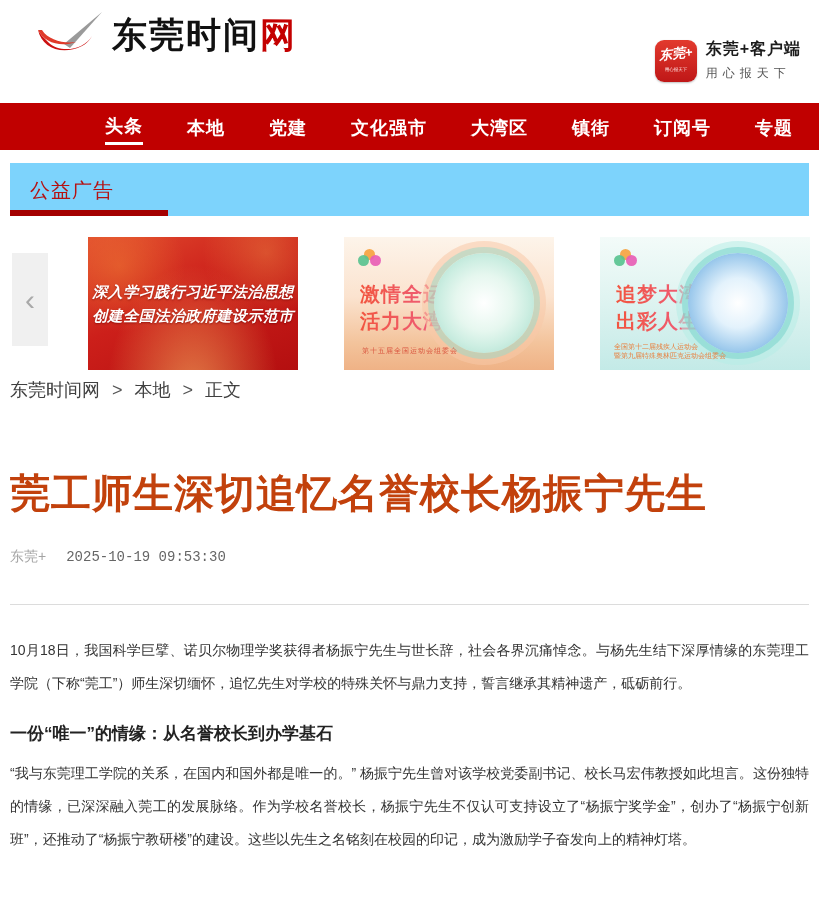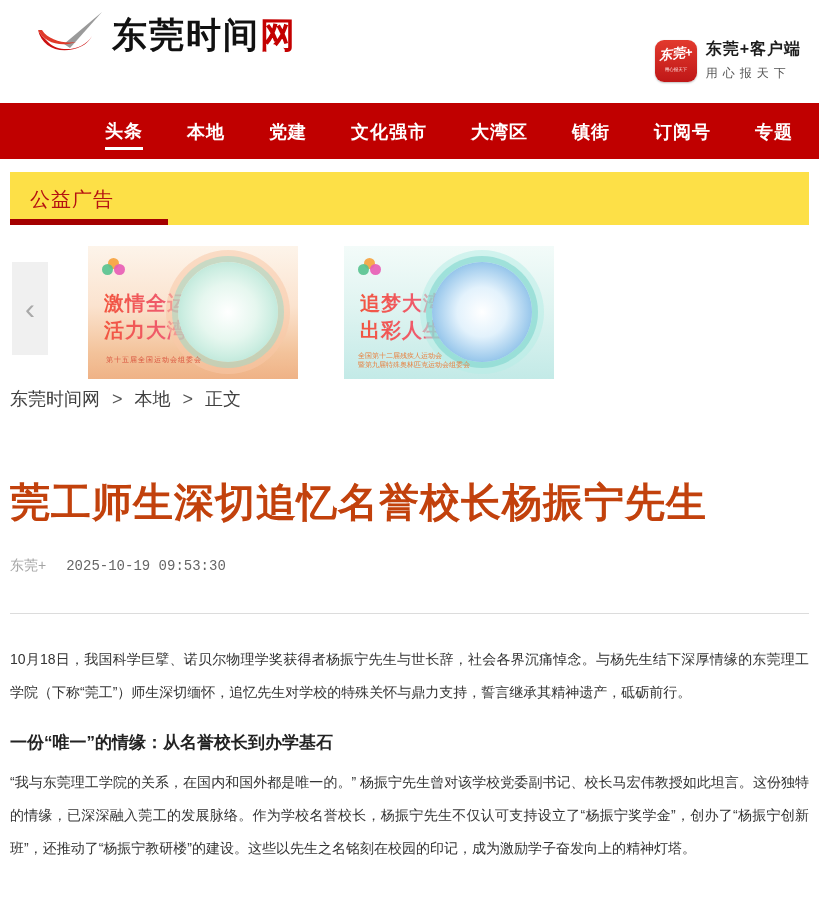--- a/index.html
+++ b/index.html
@@ -25,28 +25,28 @@
     display:flex; flex-direction:column; align-items:center; justify-content:center;
     box-shadow:0 1px 2px rgba(0,0,0,.25);
   }
   .app-icon .glyph { color:#fff; font-weight:bold; font-size:13px; font-style:italic; transform:rotate(-6deg); }
   .app-icon .cap { color:#ffe9e9; font-size:10px; transform:scale(.45); white-space:nowrap; }
   .app-text .t1 { font-size:16px; font-weight:bold; color:#1c1c1c; letter-spacing:1px; }
   .app-text .t2 { font-size:12px; color:#555; letter-spacing:5px; margin-top:5px; }
 
   
   .main-nav {
-    height:56px; background:#c00000; display:flex; align-items:center;
+    height:47px; background:#c00000; display:flex; align-items:center;
     justify-content:flex-end; gap:44px; padding-right:26px;
   }
   .nav-item { color:#fff; font-size:18px; font-weight:bold; text-decoration:none; letter-spacing:1px; padding:6px 0 4px; cursor:pointer; }
   .nav-item.active { border-bottom:3px solid #ffffff; }
 
   
-  .psa-panel { margin:13px 10px 0; height:53px; background:#fde047; position:relative; }
+  .psa-panel { margin:13px 10px 0; height:53px; background:#7dd3fc; position:relative; }
   .psa-title { position:absolute; left:20px; top:14px; font-size:20px; color:#b51212; letter-spacing:1px; }
   .psa-bar { position:absolute; left:0; bottom:0; width:158px; height:6px; background:#a40000; }
 
   .carousel { position:relative; margin:0 10px; height:154px; background:#fff; }
   .prev-btn {
     position:absolute; left:2px; top:37px; width:36px; height:93px; border:none;
     background:#f0f0f0; color:#a9a9a9; font-size:30px; line-height:1; cursor:pointer;
     display:flex; align-items:center; justify-content:center; font-family:inherit;
   }
   .banners { display:flex; gap:46px; padding:21px 0 0 78px; }
@@ -154,20 +154,24 @@
     <div class="psa-title">公益广告</div>
     <div class="psa-bar"></div>
   </div>
 
   <div class="carousel">
     <button class="prev-btn">
       <span>‹</span>
     </button>
 
     <div class="banners">
+      <div class="banner banner-law">
+        <div class="l">深入学习践行习近平法治思想</div>
+        <div class="l">创建全国法治政府建设示范市</div>
+      </div>
 
       <div class="banner banner-games">
         <span class="emblem">
             <i class="d1"></i>
             <i class="d2"></i>
             <i class="d3"></i>
           </span>
         <div class="banner-slogan">
           <div class="g">激情全运会</div>
           <div class="g">活力大湾区</div>

